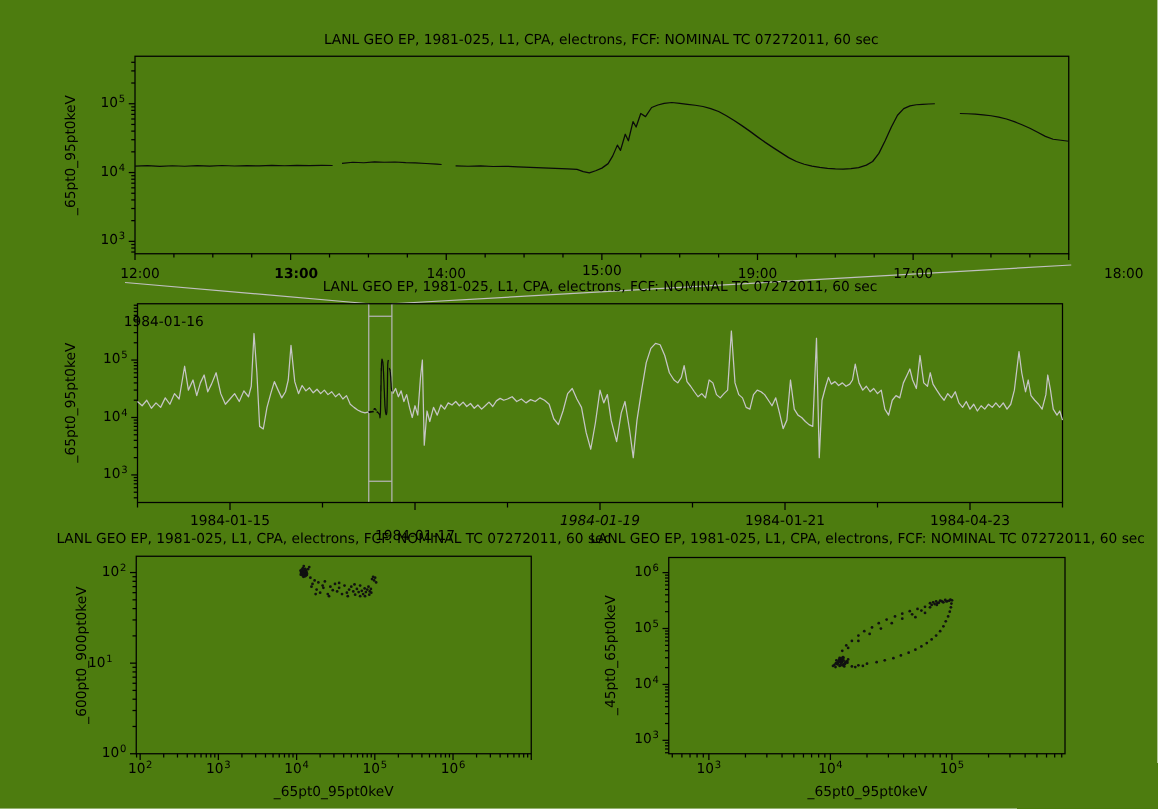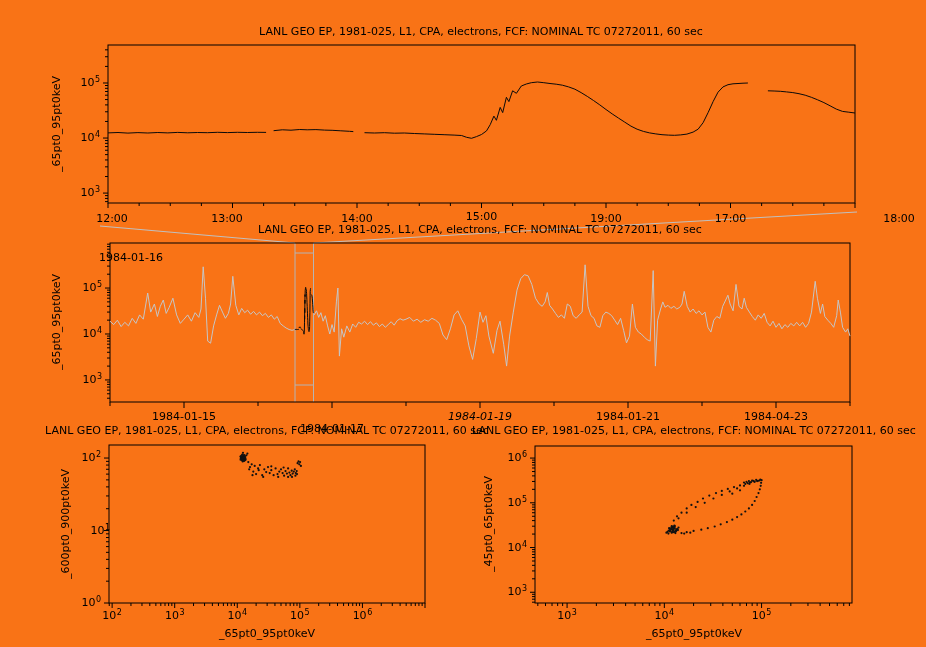--- a/index.html
+++ b/index.html
@@ -1,16 +1,16 @@
 <!DOCTYPE html>
 <html><head>
 <meta charset="utf-8">
 <style>
   html,body{margin:0;padding:0;background:#ffffff;}
-  #figure{position:relative;width:926px;height:647px;background:#f97316;overflow:hidden;
+  #figure{position:relative;width:926px;height:647px;background:#4d7c0f;overflow:hidden;
           font-family:"DejaVu Sans",sans-serif;}
   #canvas{position:absolute;left:0;top:0;}
   .lbl{position:absolute;font:11px "DejaVu Sans",sans-serif;color:#000;white-space:nowrap;line-height:12px;}
   .ctr{transform:translate(-50%,-50%);}
   .rgt{transform:translate(-100%,-50%);}
   .rot{transform:translate(-50%,-50%) rotate(-90deg);}
   .sup{font-size:8px;position:relative;top:-4px;margin-left:0.5px;}
   #title-top{left:481px;top:32px;}
   #title-mid{left:480px;top:230px;}
   #title-bl{left:267px;top:431px;}
@@ -471,36 +471,36 @@
   <div class="lbl rot" id="ylab-br">_45pt0_65pt0keV</div>
 
   <div class="lbl ctr" id="xlab-bl">_65pt0_95pt0keV</div>
   <div class="lbl ctr" id="xlab-br">_65pt0_95pt0keV</div>
 
   <div class="lbl ctr" id="date-top">1984-01-16</div>
 <div class="lbl rgt" style="left: 100px; top: 193.091px;">10<span class="sup">3</span></div>
     <div class="lbl rgt" style="left: 100px; top: 138.038px;">10<span class="sup">4</span></div>
     <div class="lbl rgt" style="left: 100px; top: 82.9861px;">10<span class="sup">5</span></div>
     <div class="lbl ctr" style="left: 112px; top: 219px;">12:00</div>
-    <div class="lbl ctr" style="left: 227px; top: 219px;">13:00</div>
+    <div class="lbl ctr" style="left: 237px; top: 219px; font-weight: bold;">13:00</div>
     <div class="lbl ctr" style="left: 357px; top: 219px;">14:00</div>
     <div class="lbl ctr" style="left: 481.5px; top: 217px;">15:00</div>
     <div class="lbl ctr" style="left: 606px; top: 219px;">19:00</div>
     <div class="lbl ctr" style="left: 730.5px; top: 219px;">17:00</div>
     <div class="lbl ctr" style="left: 855px; top: 219px; margin-left: 44px;">18:00</div>
     <div class="lbl rgt" style="left: 102px; top: 379.942px;">10<span class="sup">3</span></div>
     <div class="lbl rgt" style="left: 102px; top: 333.988px;">10<span class="sup">4</span></div>
     <div class="lbl rgt" style="left: 102px; top: 288.035px;">10<span class="sup">5</span></div>
     <div class="lbl ctr" style="left: 184px; top: 417px;">1984-01-15</div>
     <div class="lbl ctr" style="left: 332px; top: 429px;">1984-01-17</div>
     <div class="lbl ctr" style="left: 480px; top: 417px; font-style: italic;">1984-01-19</div>
     <div class="lbl ctr" style="left: 628px; top: 417px;">1984-01-21</div>
     <div class="lbl ctr" style="left: 776px; top: 417px;">1984-04-23</div>
     <div class="lbl rgt" style="left: 101px; top: 603px;">10<span class="sup">0</span></div>
-    <div class="lbl rgt" style="left: 110px; top: 530.523px;">10<span class="sup">1</span></div>
+    <div class="lbl rgt" style="left: 90px; top: 530.523px;">10<span class="sup">1</span></div>
     <div class="lbl rgt" style="left: 101px; top: 458.046px;">10<span class="sup">2</span></div>
     <div class="lbl ctr" style="left: 112.129px; top: 616px;">10<span class="sup">2</span></div>
     <div class="lbl ctr" style="left: 174.703px; top: 616px;">10<span class="sup">3</span></div>
     <div class="lbl ctr" style="left: 237.277px; top: 616px;">10<span class="sup">4</span></div>
     <div class="lbl ctr" style="left: 299.851px; top: 616px;">10<span class="sup">5</span></div>
     <div class="lbl ctr" style="left: 362.426px; top: 616px;">10<span class="sup">6</span></div>
     <div class="lbl rgt" style="left: 527px; top: 592.265px;">10<span class="sup">3</span></div>
     <div class="lbl rgt" style="left: 527px; top: 547.536px;">10<span class="sup">4</span></div>
     <div class="lbl rgt" style="left: 527px; top: 502.806px;">10<span class="sup">5</span></div>
     <div class="lbl rgt" style="left: 527px; top: 458.077px;">10<span class="sup">6</span></div>

